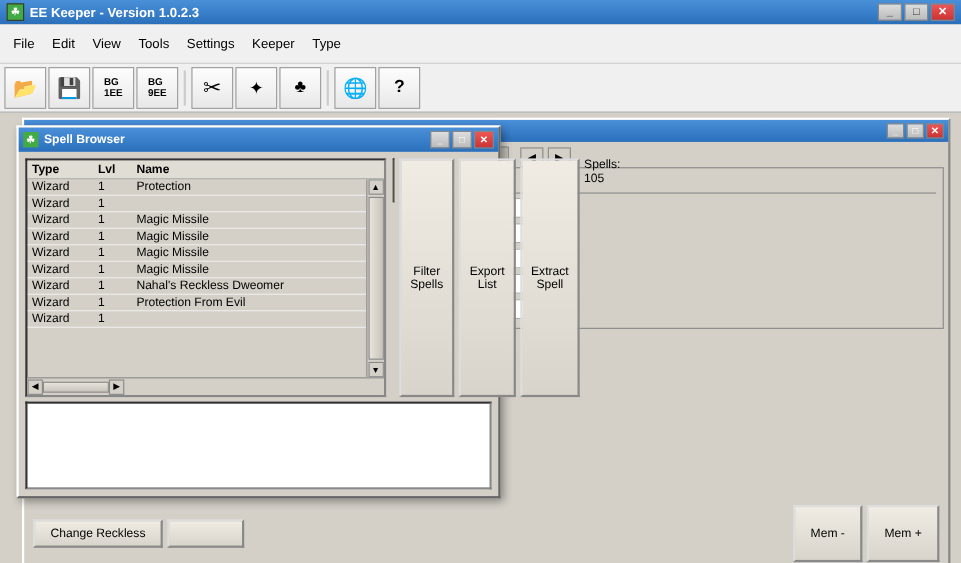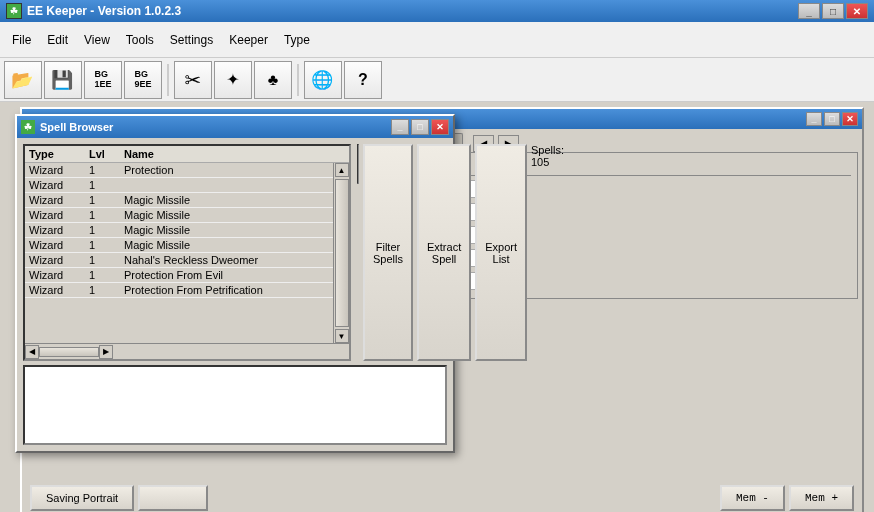--- a/index.html
+++ b/index.html
@@ -305,26 +305,25 @@
       background: linear-gradient(to bottom, #f0ece4, #d8d4cc);
       cursor: pointer;
       font-size: 11px;
     }
 
     .mem-buttons {
       display: flex;
       gap: 4px;
     }
     .mem-btn {
-      padding: 5px 14px;
+      padding: 18px 14px;
       border: 2px outset #ddd;
       background: linear-gradient(to bottom, #f0ece4, #d8d4cc);
       cursor: pointer;
       font-size: 11px;
-      font-family: Liberation Mono, monospace;
     }
 
     
     .main-tabs-area {
       padding: 4px 4px 0;
     }
     .main-tab {
       display: inline-block;
       padding: 3px 10px;
       border: 1px solid #888;
@@ -450,21 +449,21 @@
           <div class="resource-cell">SPWI224</div>
         </div>
         <div class="resource-row">
           <div class="resource-cell">SPWI211</div>
         </div>
       </div>
     </div>
 
     <div style="position:absolute; bottom:8px; left:8px; right:8px; display:flex; justify-content:space-between; align-items:center;">
       <div style="display:flex; gap:4px;">
-        <button class="change-portrait-btn">Saving Portrait</button>
+        <button class="change-portrait-btn">Change Reckless</button>
         <button style="padding:5px 14px; border:2px outset #ddd; background:linear-gradient(to bottom,#f0ece4,#d8d4cc); cursor:pointer; font-size:11px; min-width:70px;"></button>
       </div>
       <div class="mem-buttons">
         <button class="mem-btn">Mem -</button>
         <button class="mem-btn">Mem +</button>
       </div>
     </div>
   </div>
 
   <div class="spell-browser">
@@ -528,43 +527,42 @@
                 <span>Nahal's Reckless Dweomer</span>
               </div>
               <div class="spell-row">
                 <span>Wizard</span>
                 <span>1</span>
                 <span>Protection From Evil</span>
               </div>
               <div class="spell-row">
                 <span>Wizard</span>
                 <span>1</span>
-                <span>Protection From Petrification</span>
               </div>
             </div>
 
             <div style="width:16px; background:#d4d0c8; border-left:1px solid #888; display:flex; flex-direction:column; align-items:center;">
               <div style="width:14px; height:14px; background:#d4d0c8; border:1px solid #888; display:flex; align-items:center; justify-content:center; font-size:8px; cursor:pointer;">▲</div>
               <div style="flex:1; width:14px; background:linear-gradient(to right,#e8e4dc,#c8c4bc); border:1px solid #888; margin:2px 0;"></div>
               <div style="width:14px; height:14px; background:#d4d0c8; border:1px solid #888; display:flex; align-items:center; justify-content:center; font-size:8px; cursor:pointer;">▼</div>
             </div>
           </div>
 
           <div style="height:16px; background:#d4d0c8; border-top:1px solid #888; display:flex; align-items:center;">
             <div style="width:14px; height:14px; background:#d4d0c8; border:1px solid #888; display:flex; align-items:center; justify-content:center; font-size:8px; cursor:pointer;">◀</div>
             <div style="flex:1; height:10px; background:linear-gradient(to bottom,#e8e4dc,#c8c4bc); border:1px solid #888; width:60px; max-width:60px;"></div>
             <div style="width:14px; height:14px; background:#d4d0c8; border:1px solid #888; display:flex; align-items:center; justify-content:center; font-size:8px; cursor:pointer;">▶</div>
           </div>
         </div>
 
         <div class="spell-right-panel">
           <div class="spell-preview"></div>
           <button class="dialog-action-btn">Filter Spells</button>
+          <button class="dialog-action-btn">Export List</button>
           <button class="dialog-action-btn">Extract Spell</button>
-          <button class="dialog-action-btn">Export List</button>
           <div class="spell-count">Spells:  105</div>
         </div>
       </div>
 
       <div class="spell-desc"></div>
 
     </div>
   </div>
 
 </div>

